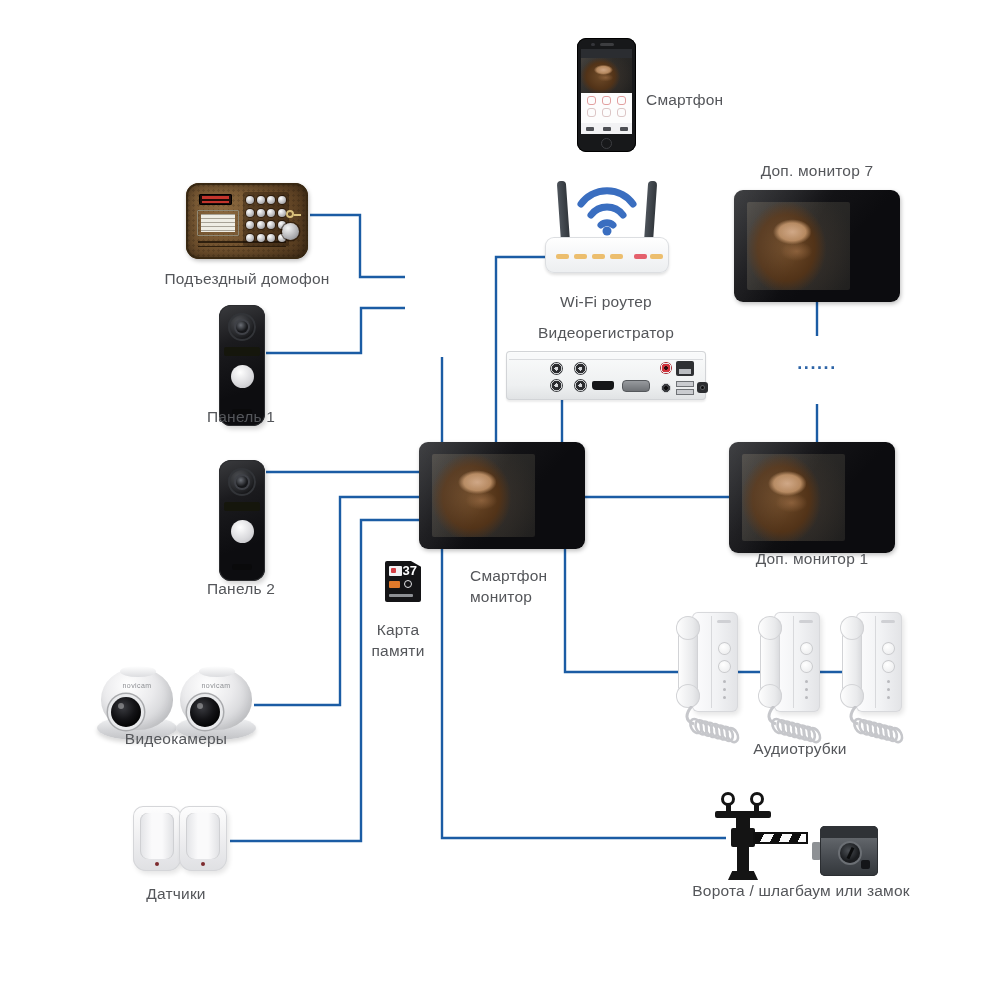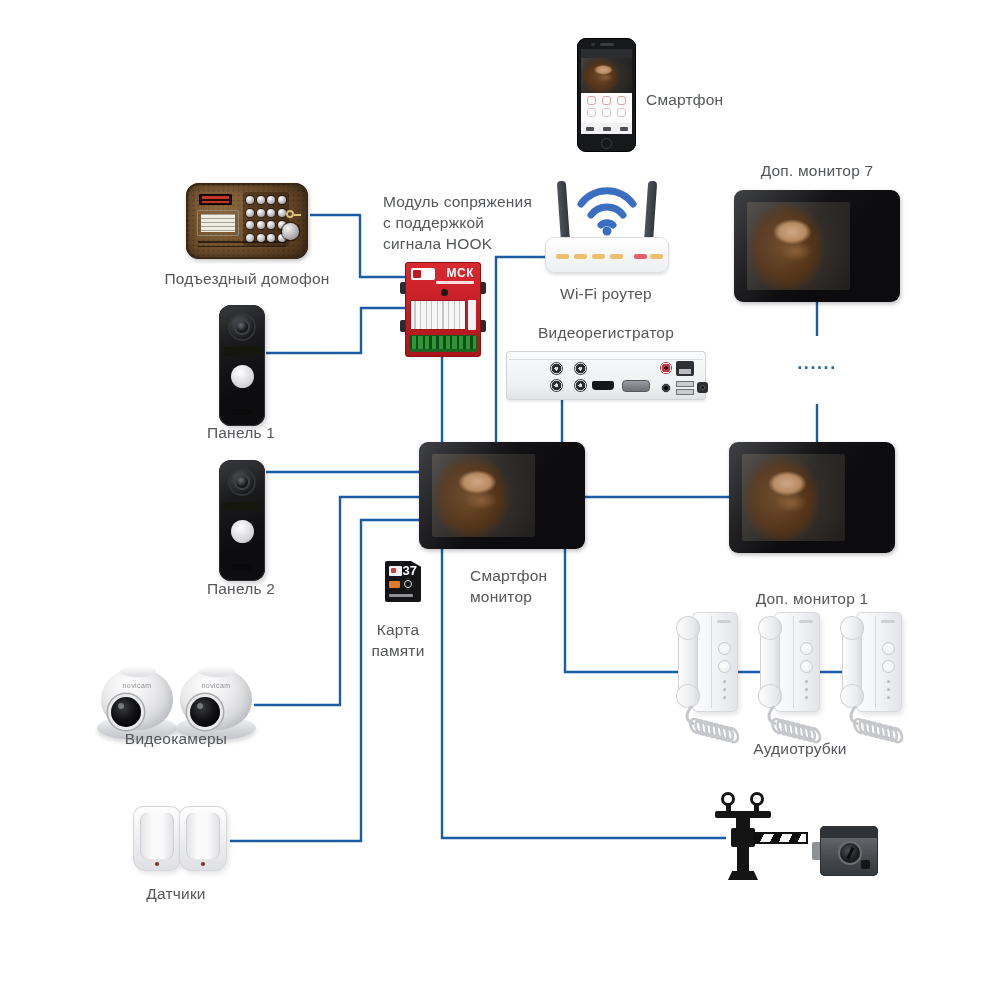--- a/index.html
+++ b/index.html
@@ -250,60 +250,41 @@
         <i></i>
         <i></i>
         <i></i>
         <i></i>
     </div>
     <div class="keyic"></div>
     <div class="bigbtn"></div>
   </div>
   <div class="lbl c" style="left:247px;top:268px">Подъездный домофон</div>
 
-  <div class="node module">
-    <div class="ear" style="left:-5px;top:20px"></div>
-      <div class="ear" style="right:-5px;top:20px"></div>
-    <div class="ear" style="left:-5px;top:58px"></div>
-      <div class="ear" style="right:-5px;top:58px"></div>
-    <div class="body"></div>
-    <div class="logo"></div>
-    <div class="name">МСК</div>
-    <div class="sub"></div>
-    <div class="dot"></div>
-    <div class="terms"></div>
-    <div class="sidelbl"></div>
-    <div class="green"></div>
-  </div>
-  <div class="lbl" style="left:383px;top:191px">
-    <div>Модуль сопряжения</div>
-    <div>с поддержкой</div>
-    <div>сигнала HOOK</div>
-  </div>
 
   <div class="node router">
     <div class="ant l"></div>
     <div class="ant r"></div>
     <svg class="wifi" width="64" height="56" viewBox="0 0 64 56">
       <g fill="none" stroke="#3a6ec0" stroke-width="7" stroke-linecap="round">
         <path d="M6,24 a32,32 0 0 1 52,0"></path>
         <path d="M16,35 a20,20 0 0 1 32,0"></path>
         <path d="M26,45 a9,9 0 0 1 12,0"></path>
       </g>
       <circle cx="32" cy="51" r="4.5" fill="#3a6ec0"></circle>
     </svg>
     <div class="rbody"></div>
     <div class="led" style="left:11px"></div>
       <div class="led" style="left:29px"></div>
     <div class="led" style="left:47px"></div>
       <div class="led" style="left:65px"></div>
     <div class="led red" style="left:89px"></div>
       <div class="led" style="left:105px"></div>
   </div>
-  <div class="lbl c" style="left:606px;top:283px">Wi-Fi роутер</div>
+  <div class="lbl c" style="left:606px;top:291px">Wi-Fi роутер</div>
 
   <div class="node dvr">
     <div class="bnc" style="left:44px;top:11px"></div>
       <div class="bnc" style="left:68px;top:11px"></div>
     <div class="bnc" style="left:44px;top:28px"></div>
       <div class="bnc" style="left:68px;top:28px"></div>
     <div class="hdmi"></div>
     <div class="vga"></div>
     <div class="rca"></div>
     <div class="jack"></div>
@@ -324,21 +305,21 @@
   <div class="node" style="left:219px;top:305px;width:46px;height:121px">
     <div class="dpanel-wrap" style="position:absolute;inset:0;border-radius:12px;background:linear-gradient(160deg,#3a3b3e 0%,#1b1b1e 30%,#0d0d10 70%);box-shadow:inset 0 0 0 1px #2c2d30, 2px 3px 5px rgba(0,0,0,.18);">
       <div style="position:absolute;left:50%;top:8px;width:28px;height:28px;margin-left:-14px;border-radius:50%;background:radial-gradient(circle at 38% 32%, #4c4e52, #232427 55%, #0b0b0d 80%);box-shadow:inset 0 0 0 2px #323438;">
         <div style="position:absolute;left:8px;top:8px;width:12px;height:12px;border-radius:50%;background:radial-gradient(circle at 40% 35%, #6b6f76, #16171a 60%);box-shadow:0 0 0 2px #3f4147;"></div>
       </div>
       <div style="position:absolute;left:5px;top:42px;right:5px;height:9px;background:#15160c;border-radius:2px;"></div>
       <div style="position:absolute;left:50%;top:60px;width:23px;height:23px;margin-left:-11.5px;border-radius:50%;background:radial-gradient(circle at 40% 32%, #ffffff, #d9d9dc 60%, #b8b8bc);"></div>
       <div style="position:absolute;left:50%;bottom:11px;width:20px;height:6px;margin-left:-10px;border-radius:3px;background:#0a0a0b;"></div>
     </div>
   </div>
-  <div class="lbl c" style="left:241px;top:422px">Панель 1</div>
+  <div class="lbl c" style="left:241px;top:406px">Панель 1</div>
 
   <div class="node" style="left:219px;top:460px;width:46px;height:121px">
     <div style="position:absolute;inset:0;border-radius:12px;background:linear-gradient(160deg,#3a3b3e 0%,#1b1b1e 30%,#0d0d10 70%);box-shadow:inset 0 0 0 1px #2c2d30, 2px 3px 5px rgba(0,0,0,.18);">
       <div style="position:absolute;left:50%;top:8px;width:28px;height:28px;margin-left:-14px;border-radius:50%;background:radial-gradient(circle at 38% 32%, #4c4e52, #232427 55%, #0b0b0d 80%);box-shadow:inset 0 0 0 2px #323438;">
         <div style="position:absolute;left:8px;top:8px;width:12px;height:12px;border-radius:50%;background:radial-gradient(circle at 40% 35%, #6b6f76, #16171a 60%);box-shadow:0 0 0 2px #3f4147;"></div>
       </div>
       <div style="position:absolute;left:5px;top:42px;right:5px;height:9px;background:#15160c;border-radius:2px;"></div>
       <div style="position:absolute;left:50%;top:60px;width:23px;height:23px;margin-left:-11.5px;border-radius:50%;background:radial-gradient(circle at 40% 32%, #ffffff, #d9d9dc 60%, #b8b8bc);"></div>
       <div style="position:absolute;left:50%;bottom:11px;width:20px;height:6px;margin-left:-10px;border-radius:3px;background:#0a0a0b;"></div>
     </div>
@@ -349,21 +330,21 @@
     <div class="scr portrait"></div>
   </div>
   <div class="lbl" style="left:470px;top:565px">
     <div>Смартфон</div>
     <div>монитор</div>
   </div>
 
   <div class="node mon" style="left:729px;top:442px;width:166px;height:111px">
     <div class="scr portrait"></div>
   </div>
-  <div class="lbl c" style="left:812px;top:588px">Доп. монитор 1</div>
+  <div class="lbl c" style="left:812px;top:548px">Доп. монитор 1</div>
 
   <div class="node sd">
     <div class="l1"></div>
     <div class="cap">37</div>
     <div class="l2"></div>
     <div class="l3"></div>
     <div class="l4"></div>
   </div>
   <div class="lbl c" style="left:398px;top:619px">
     <div>Карта</div>
@@ -476,14 +457,15 @@
     <div class="post"></div>
       <div class="base"></div>
   </div>
   <div class="node lock">
     <div class="tab"></div>
       <div class="lbody"></div>
       <div class="ltop"></div>
     <div class="cyl"></div>
     <div class="sq"></div>
   </div>
+  <div class="lbl c" style="left:801px;top:880px">Ворота / шлагбаум или замок</div>
 
 </div>
 
 </body></html>

